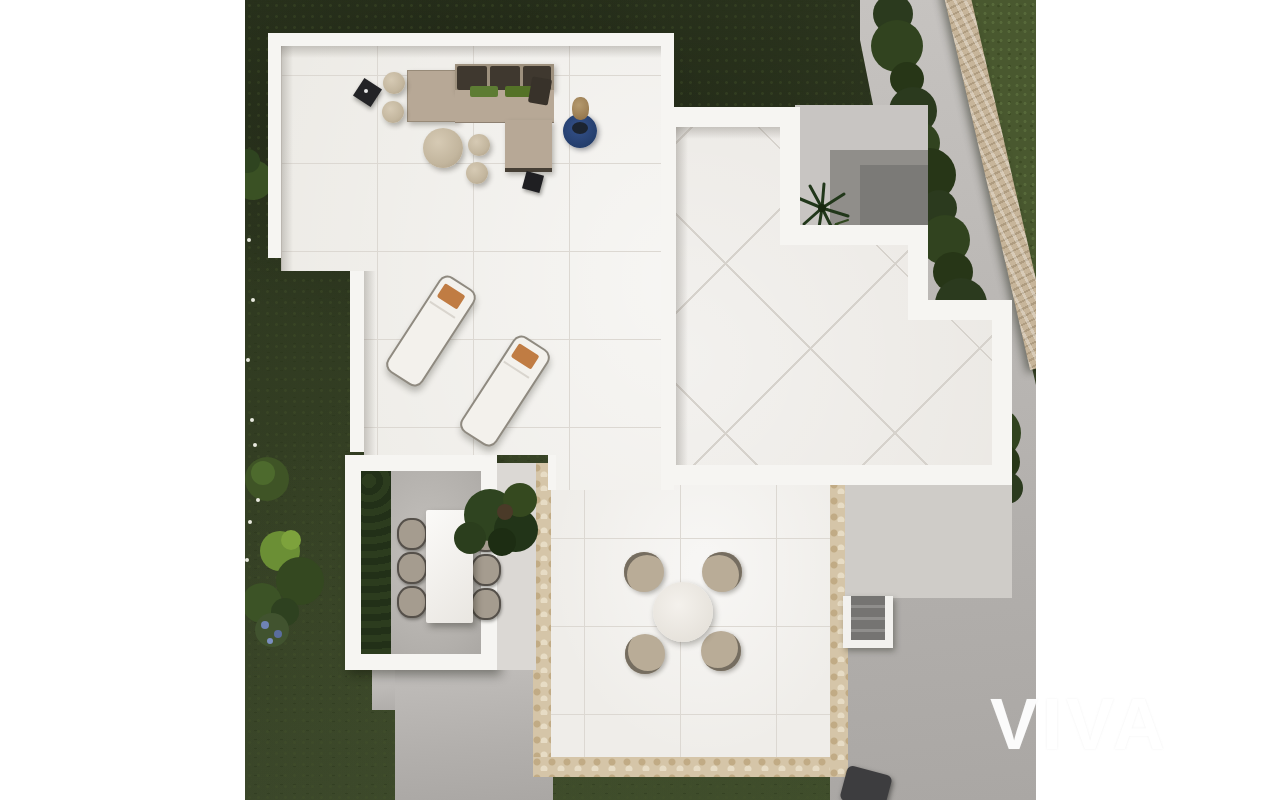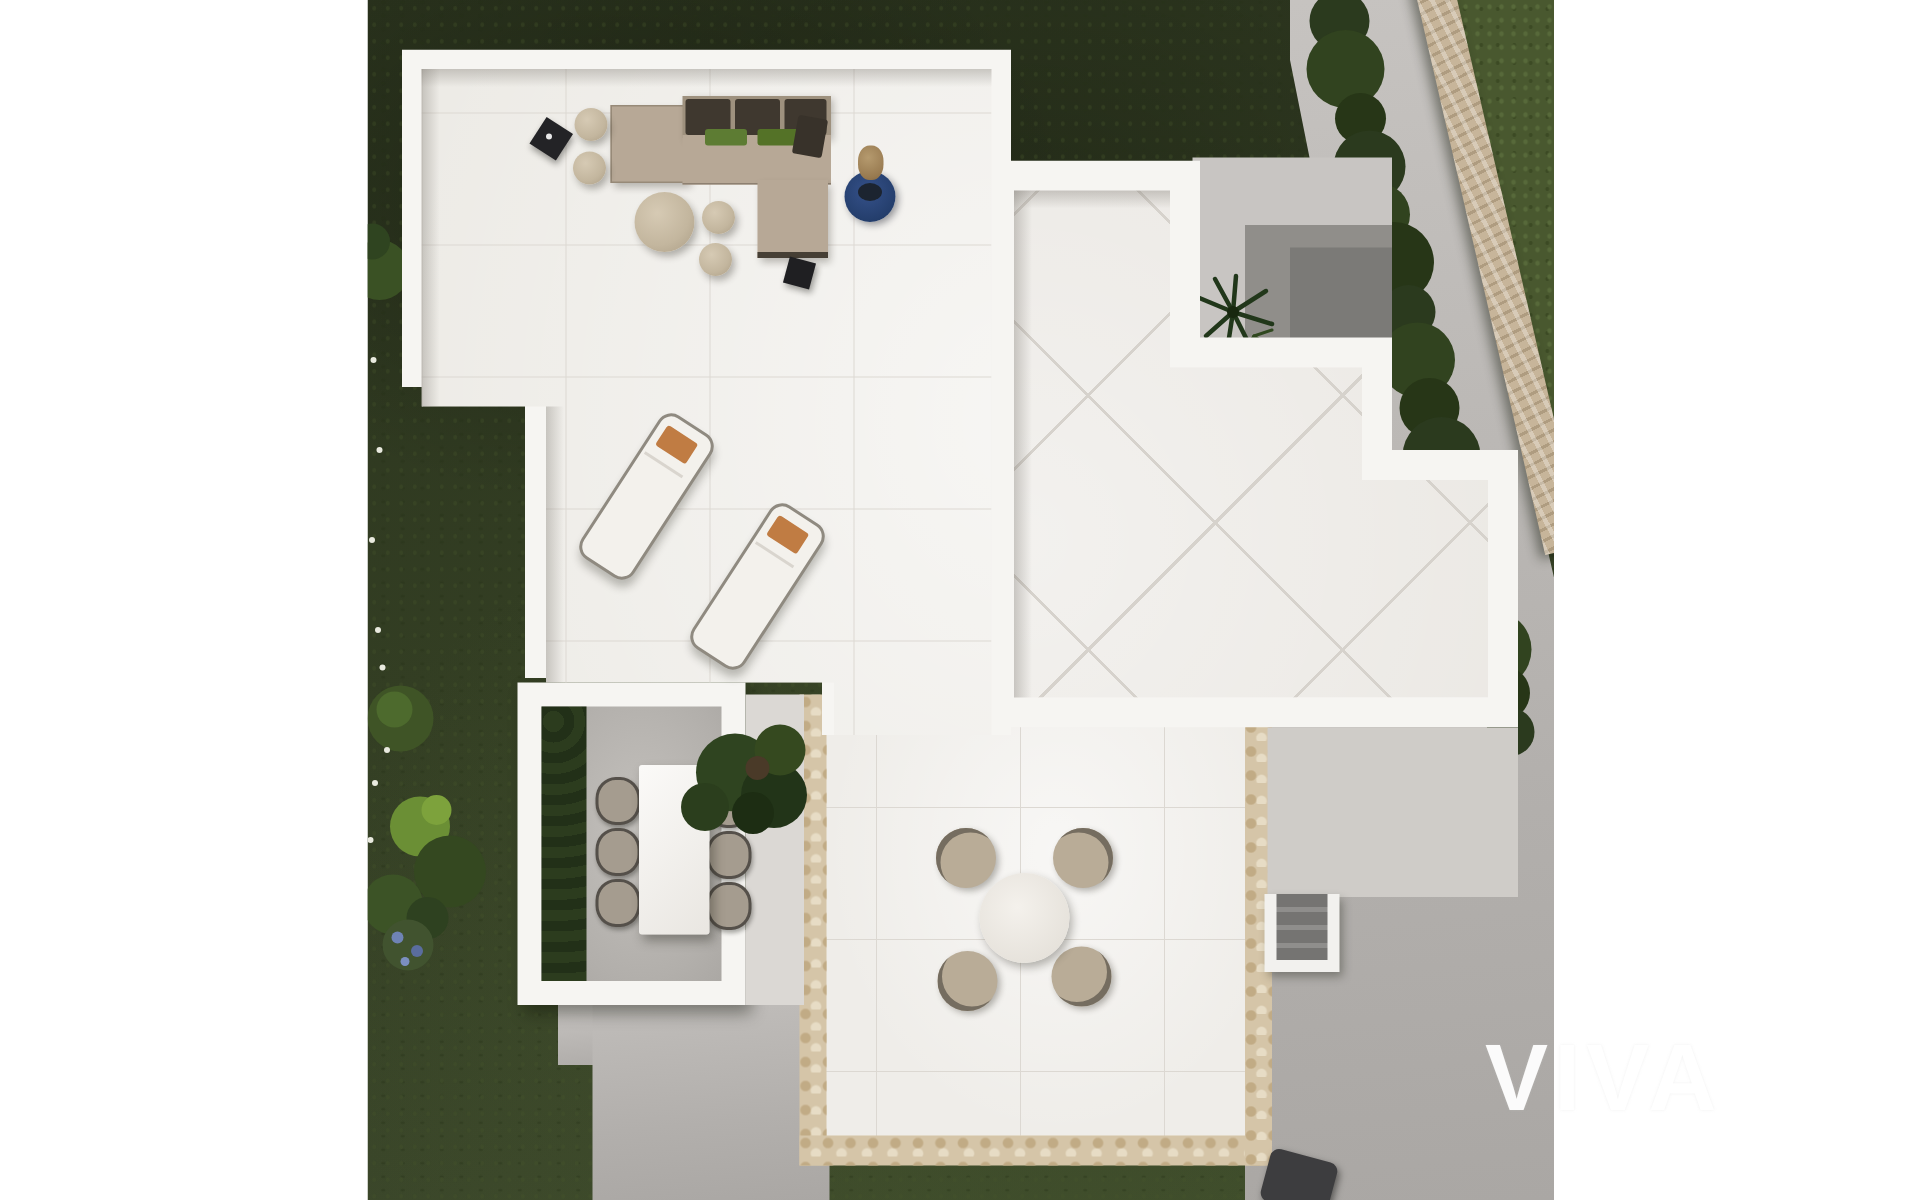--- a/index.html
+++ b/index.html
@@ -42,21 +42,21 @@
   .patio-floor{background:radial-gradient(ellipse at 55% 45%,#c4c1bd 0%,#b2afab 70%,#a8a5a1 100%);}
   .edge-shade{background:linear-gradient(to bottom,rgba(105,100,92,.30),transparent);}
   .edge-shade-l{background:linear-gradient(to right,rgba(105,100,92,.30),transparent);}
   
   .taupe{background:#b7a896;}
   .pouf{border-radius:50%;background:radial-gradient(circle at 38% 35%,#d6cab4,#c3b69e 60%,#ab9d85);box-shadow:2px 3px 5px rgba(30,25,15,.30);}
   .dark-cushion{background:#3f382f;border-radius:2px;}
   .lounger{border:2px solid #8f8a80;border-radius:10px;background:#f3f1ec;box-shadow:3px 4px 6px rgba(40,38,30,.28);}
   .chair-tub{border-radius:50%;background:#b9ac97;}
   .small-chair{border-radius:45%;background:#a59c8f;border:2px solid #55504a;box-shadow:1px 2px 3px rgba(20,20,15,.35);}
-  .watermark{font-weight:bold;font-size:63px;line-height:1;letter-spacing:4px;color:rgba(255,255,255,.95);
+  .watermark{font-weight:bold;font-size:72px;line-height:1;letter-spacing:4px;color:rgba(255,255,255,.95);
     text-shadow:0 0 2px rgba(205,205,205,.30);}
 </style>
 </head>
 <body>
 
 <div class="canvas">
   <div class="photo">
 
     <div class="full grass-base"></div>
     <div class="full grass-speckle"></div>

